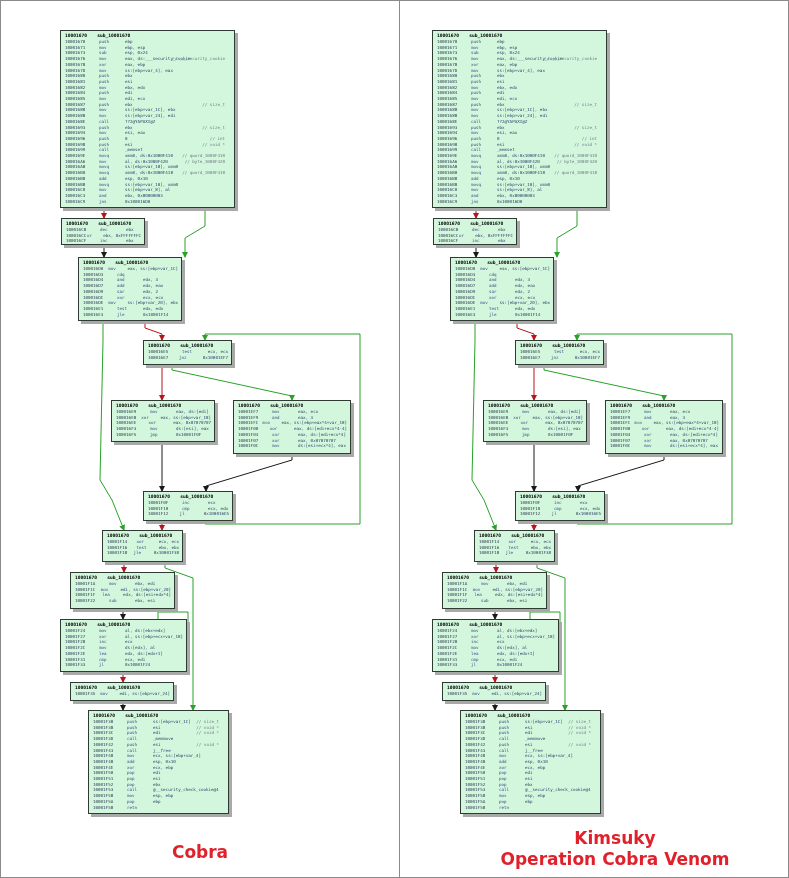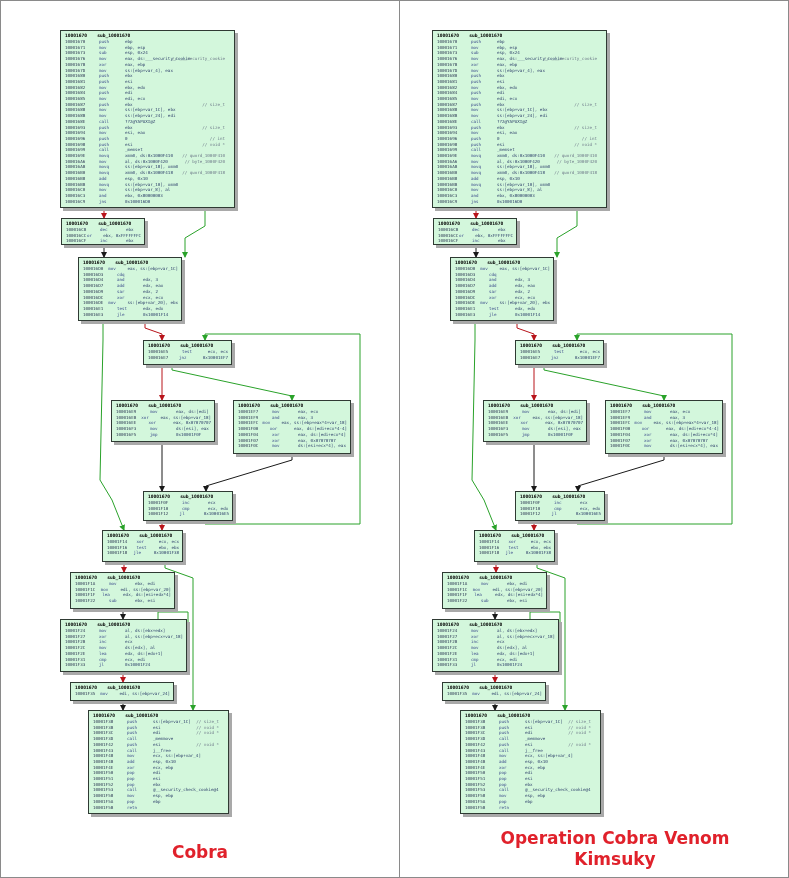--- a/index.html
+++ b/index.html
@@ -1072,15 +1072,15 @@
         <span class="m">retn</span>
         <span class="o"></span>
       </div>
     </div>
   </div>
 
 <div class="caption" style="left:120px; top:842px; width:160px;">
   <div>Cobra</div>
 </div>
 <div class="caption" style="left:470px; top:828px; width:290px;">
+  <div>Kimsuky</div>
   <div>Operation Cobra Venom</div>
-  <div>Kimsuky</div>
 </div>
 
 </body></html>

